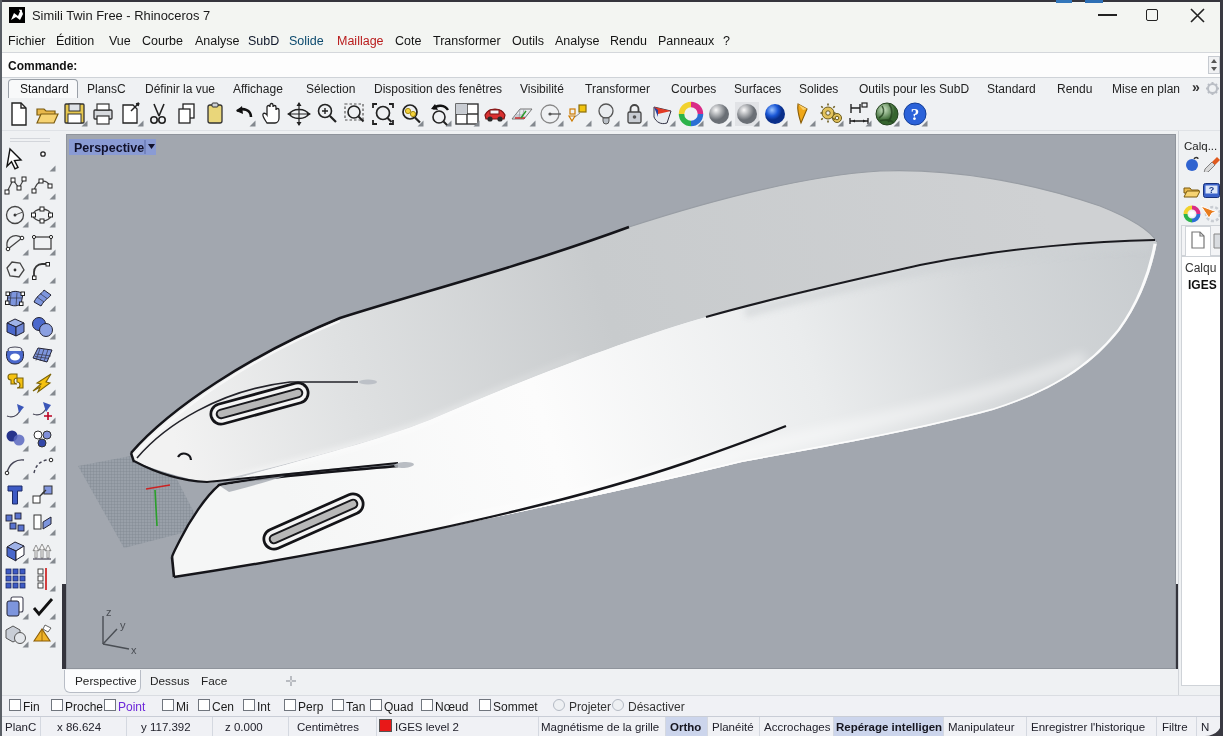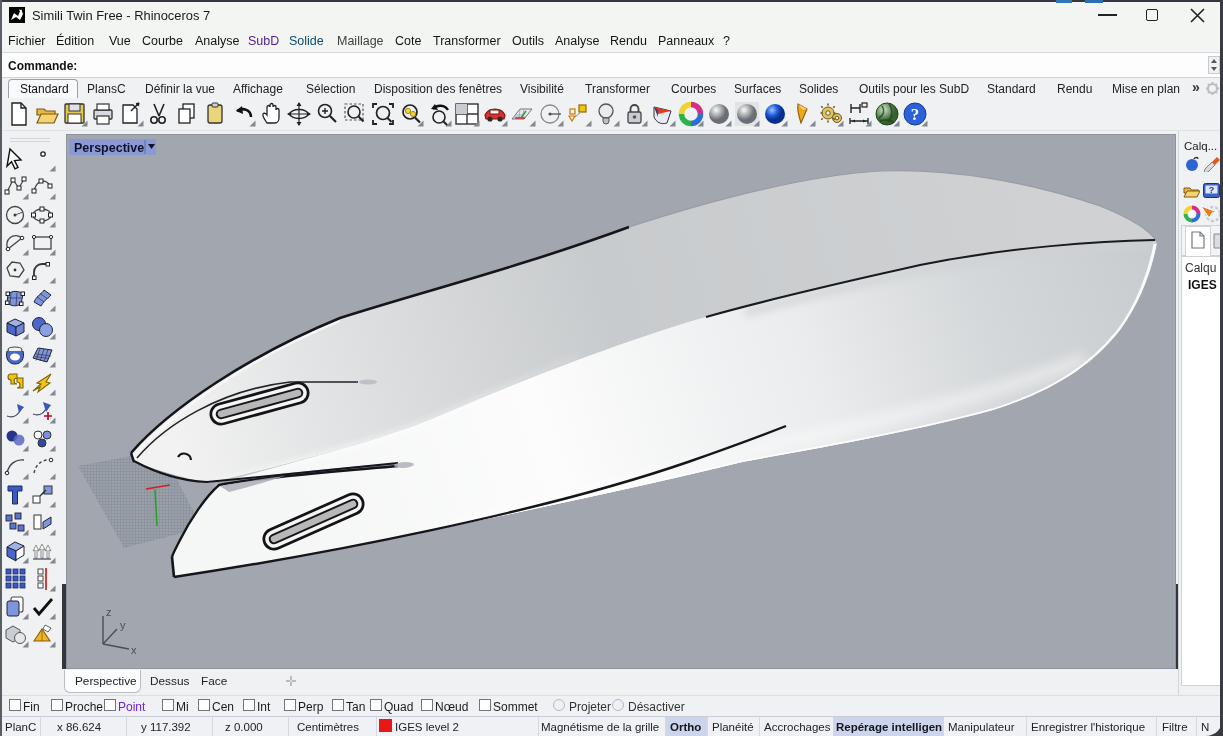--- a/index.html
+++ b/index.html
@@ -20,23 +20,23 @@
 <div class="abs" style="left:1146px;top:9px;width:12px;height:12px;border:1.6px solid #222;border-radius:2px"></div>
 <div class="abs" style="left:1190px;top:8px"><svg width="15" height="15" viewBox="0 0 15 15" style="">
         <path d="M1 1 L14 14 M14 1 L1 14" stroke="#222" stroke-width="1.6"></path>
       </svg></div>
 <div class="abs" style="left:0;top:30px;width:1223px;height:22px;background:#f3f5f2"></div>
 <div class="t" style="left:8px;top:34px;font-size:12.5px;color:#141414;font-weight:normal;">Fichier</div>
 <div class="t" style="left:56px;top:34px;font-size:12.5px;color:#141414;font-weight:normal;">Édition</div>
 <div class="t" style="left:109px;top:34px;font-size:12.5px;color:#141414;font-weight:normal;">Vue</div>
 <div class="t" style="left:142px;top:34px;font-size:12.5px;color:#141414;font-weight:normal;">Courbe</div>
 <div class="t" style="left:195px;top:34px;font-size:12.5px;color:#141414;font-weight:normal;">Analyse</div>
-<div class="t" style="left:248px;top:34px;font-size:12.5px;color:#4c1d95;font-weight:normal;">SubD</div>
+<div class="t" style="left:248px;top:34px;font-size:12.5px;color:#0f172a;font-weight:normal;">SubD</div>
 <div class="t" style="left:289px;top:34px;font-size:12.5px;color:#0c4a6e;font-weight:normal;text-align:center;">Solide</div>
-<div class="t" style="left:337px;top:34px;font-size:12.5px;color:#404040;font-weight:normal;">Maillage</div>
+<div class="t" style="left:337px;top:34px;font-size:12.5px;color:#b91c1c;font-weight:normal;">Maillage</div>
 <div class="t" style="left:395px;top:34px;font-size:12.5px;color:#141414;font-weight:normal;">Cote</div>
 <div class="t" style="left:433px;top:34px;font-size:12.5px;color:#141414;font-weight:normal;">Transformer</div>
 <div class="t" style="left:512px;top:34px;font-size:12.5px;color:#141414;font-weight:normal;">Outils</div>
 <div class="t" style="left:555px;top:34px;font-size:12.5px;color:#141414;font-weight:normal;">Analyse</div>
 <div class="t" style="left:610px;top:34px;font-size:12.5px;color:#141414;font-weight:normal;">Rendu</div>
 <div class="t" style="left:658px;top:34px;font-size:12.5px;color:#141414;font-weight:normal;">Panneaux</div>
 <div class="t" style="left:723px;top:34px;font-size:12.5px;color:#141414;font-weight:normal;">?</div>
 <div class="abs" style="left:2px;top:52px;width:1219px;height:26px;background:#fdfdfd;border-top:1px solid #d4d7db;border-bottom:1px solid #cfd3d8"></div>
 <div class="t" style="left:8px;top:59px;font-size:12px;color:#111;font-weight:bold;">Commande:</div>
 <div class="abs" style="left:1208px;top:56px;width:12px;height:18px;background:#f0f1f3;border:1px solid #c6cad0"></div>

